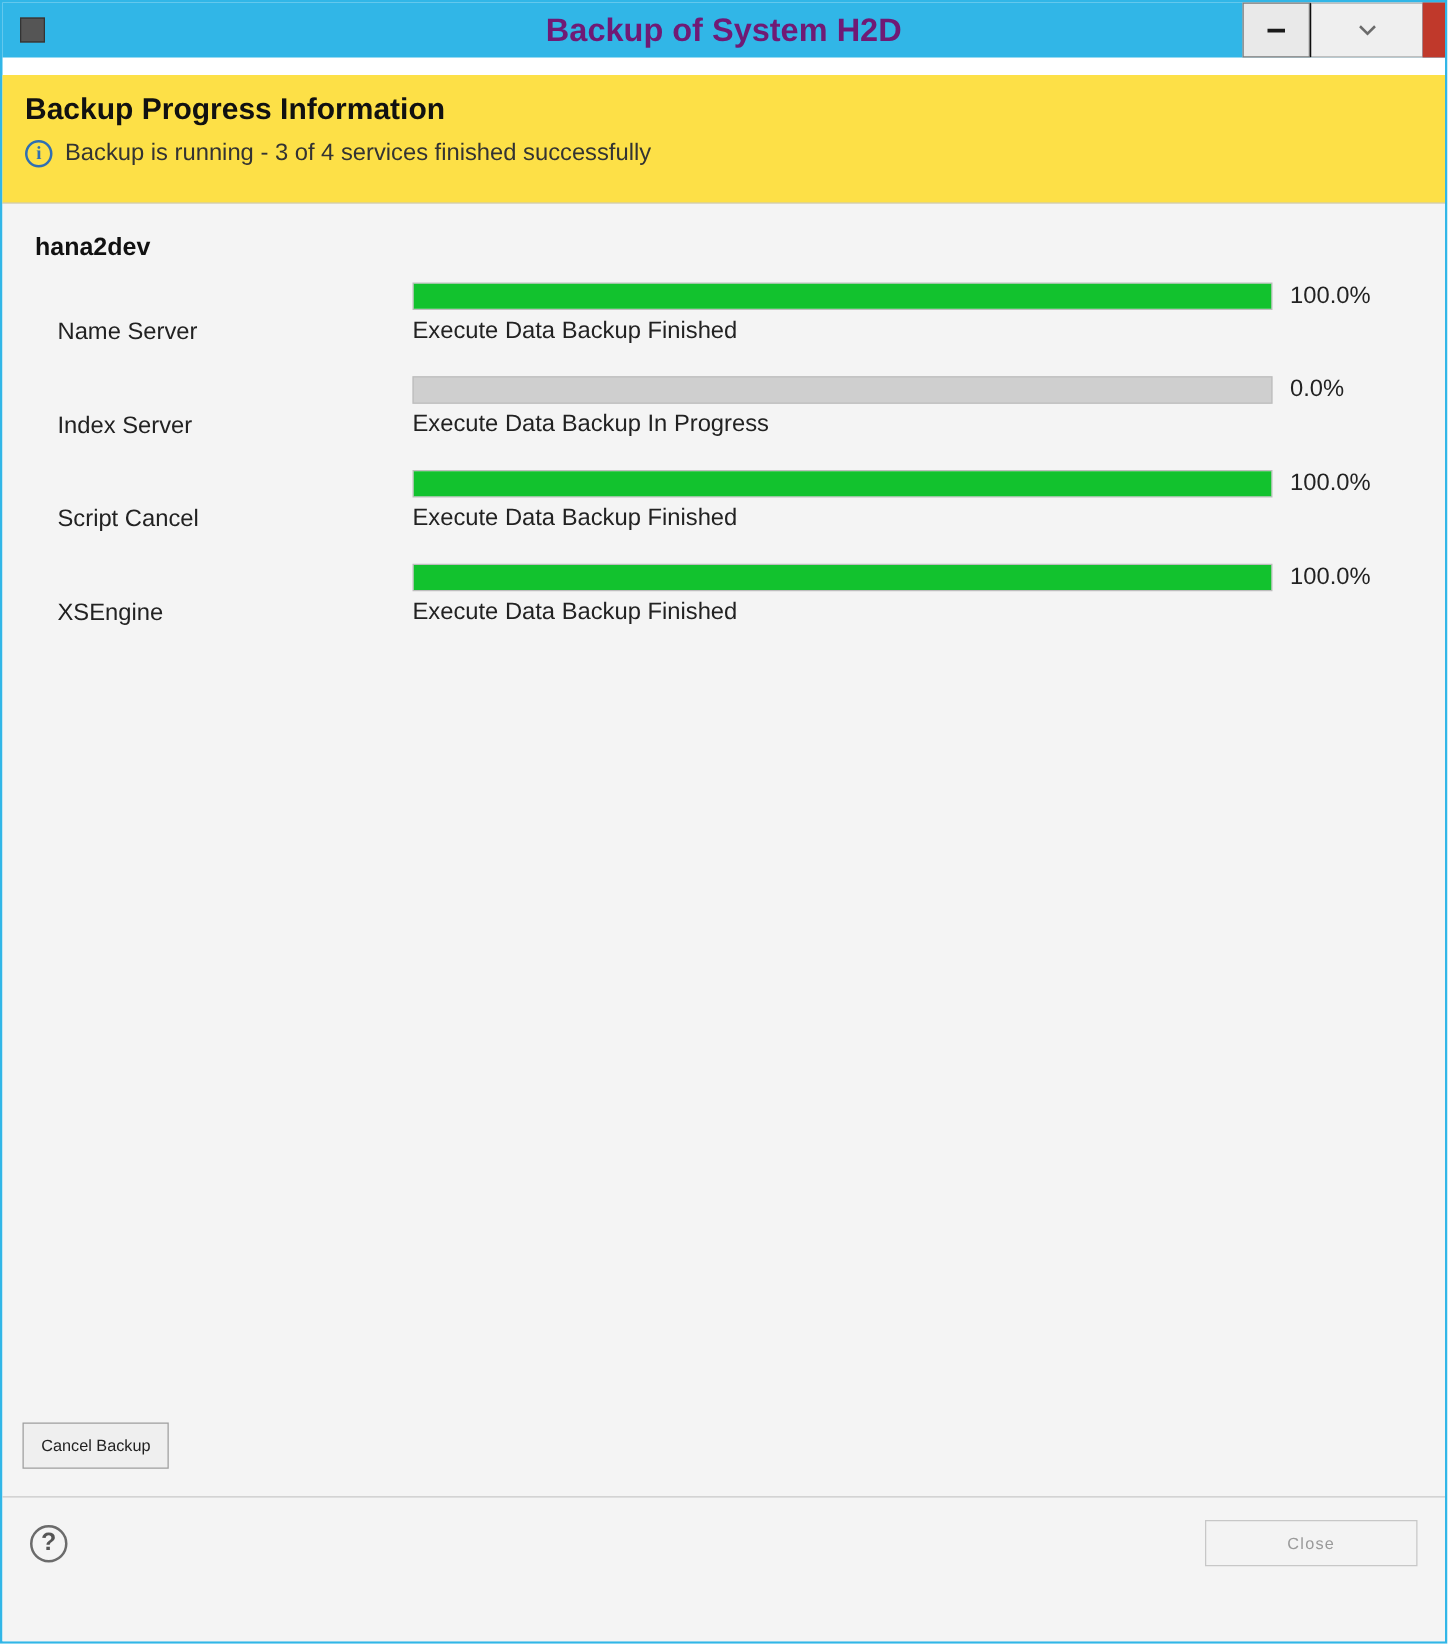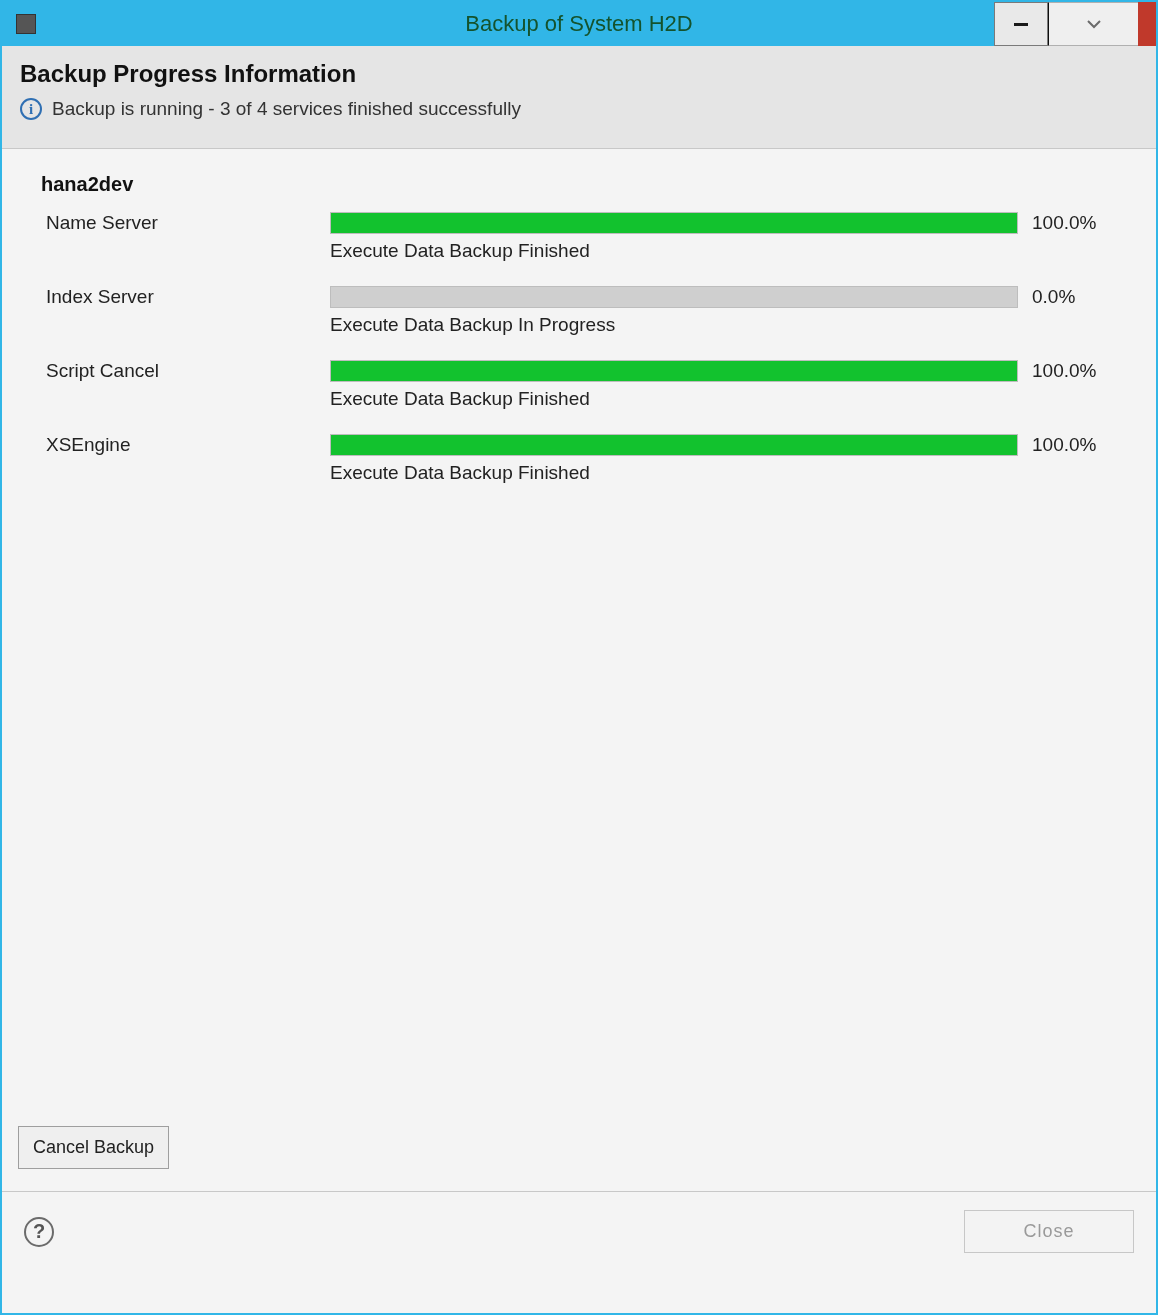--- a/index.html
+++ b/index.html
@@ -32,23 +32,24 @@
     width: 20px; height: 20px;
     margin-left: 14px;
     background: #555;
     display: inline-block;
     border: 1px solid #333;
   }
   .titlebar .title {
     position: absolute;
     left: 0; right: 0;
     text-align: center;
-    font-size: 22px;
-    color: #14532d;
+    font-size: 26px;
+    color: #701a75;
     pointer-events: none;
+    font-weight: bold;
   }
   .titlebar .controls {
     position: absolute;
     right: 0;
     top: 0;
     height: 100%;
     display: flex;
     align-items: stretch;
   }
   .titlebar .ctrl {
@@ -74,22 +75,23 @@
   }
   .titlebar .ctrl.drop svg { width:16px; height:10px; }
   .titlebar .ctrl.close {
     background: #c0392b;
     width: 18px;
     border: none;
   }
   
   .header {
     padding: 14px 18px 10px 18px;
-    background: #e5e5e5;
+    background: #fde047;
     border-bottom: 1px solid #c8c8c8;
+    margin-top: 14px;
   }
   .header h1 {
     margin: 0 0 10px 0;
     font-size: 24px;
     font-weight: 700;
     color: #111;
   }
   .status-line {
     display: flex;
     align-items: center;
@@ -113,38 +115,39 @@
     flex: 1 1 auto;
     background: #f4f4f4;
     padding: 24px 16px 12px 16px;
     display: flex;
     flex-direction: column;
   }
   .host {
     font-weight: 700;
     font-size: 20px;
     color: #111;
-    margin: 0 0 10px 23px;
+    margin: 0 0 10px 10px;
   }
   .rows {
     display: flex;
     flex-direction: column;
     gap: 24px;
     padding: 6px 8px 0 28px;
   }
   .row {
     display: grid;
     grid-template-columns: 270px 1fr 100px;
     column-gap: 14px;
     align-items: start;
   }
   .svc-name {
     font-size: 19px;
     color: #222;
     padding-top: 0px;
+    margin-top: 29px;
   }
   .bar-wrap {
     display: flex;
     flex-direction: column;
     gap: 6px;
   }
   .progress {
     height: 22px;
     background: #cfcfcf;
     border: 1px solid #bdbdbd;
@@ -161,21 +164,21 @@
   .pct {
     text-align: left;
     font-size: 19px;
     color: #222;
     padding-right: 8px;
   }
   .body-spacer { flex: 1 1 auto; }
   .cancel-row { padding: 0 0 10px 0; }
   .btn {
     font-family: inherit;
-    font-size: 18px;
+    font-size: 13px;
     padding: 10px 14px;
     background: #efefef;
     border: 1px solid #9e9e9e;
     color: #222;
     cursor: pointer;
   }
   .btn[disabled] {
     color: #9a9a9a;
     background: #f3f3f3;
     border-color: #c7c7c7;

